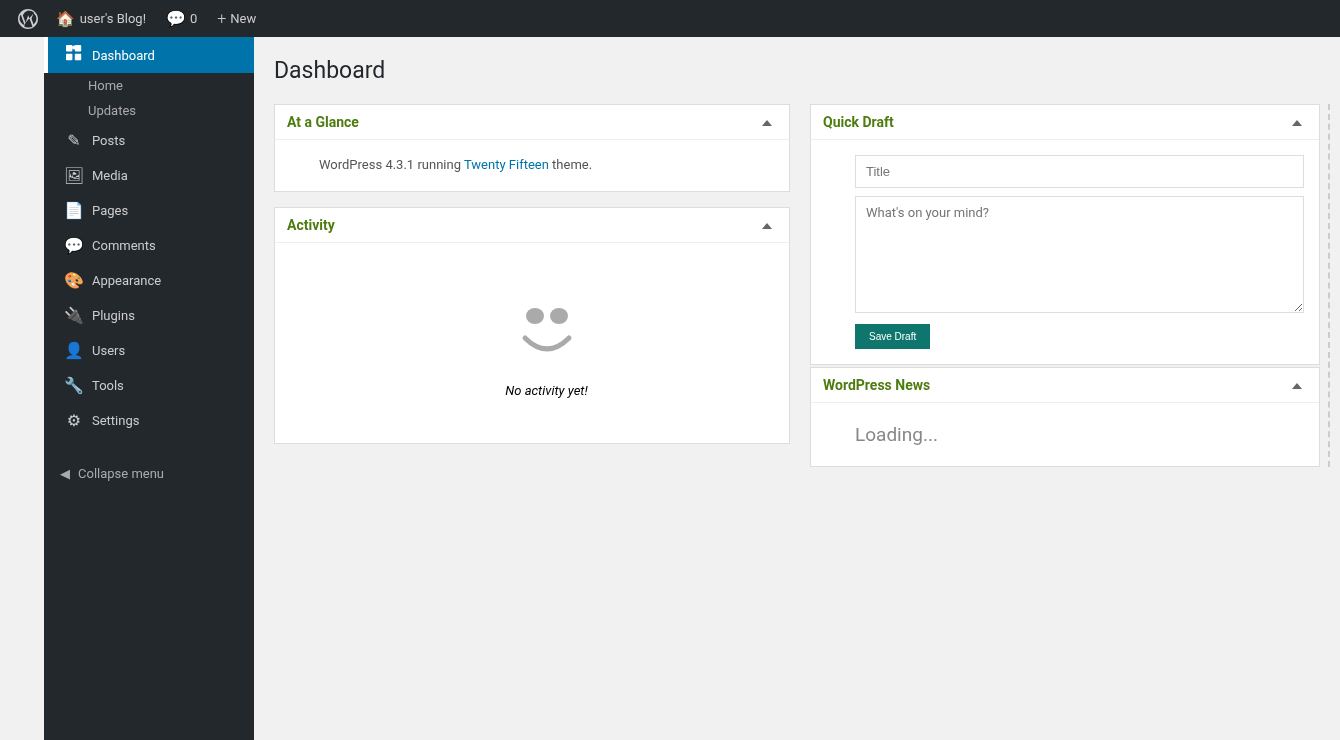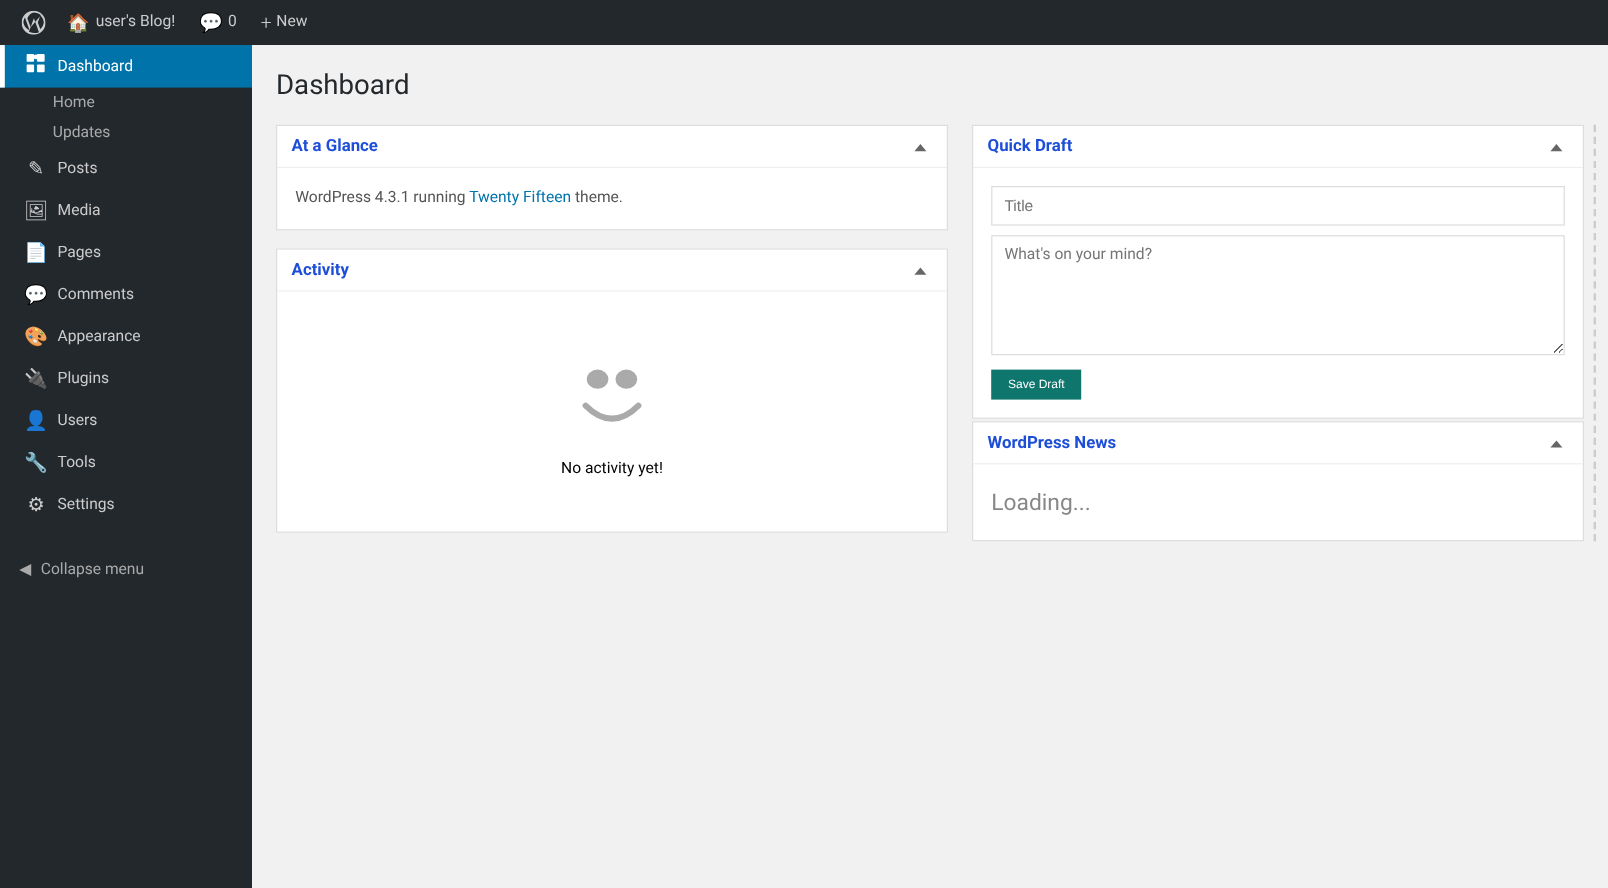--- a/index.html
+++ b/index.html
@@ -35,20 +35,21 @@
     }
     .bubble-icon { font-size: 16px; }
     .new-item { display: flex; align-items: center; gap: 4px; font-size: 13px; }
     .plus-icon { font-size: 16px; font-weight: 300; }
 
     
     #wpwrap {
       display: flex;
       margin-top: 37px;
       min-height: calc(100vh - 37px);
+      padding-left: 44px;
     }
 
     
     #adminmenu {
       width: 210px;
       background: #23282d;
       flex-shrink: 0;
       padding-top: 0;
     }
     .menu-item {
@@ -112,42 +113,43 @@
     .widget-header {
       display: flex;
       justify-content: space-between;
       align-items: center;
       padding: 8px 12px;
       border-bottom: 1px solid #eee;
     }
     .widget-title {
       font-size: 14px;
       font-weight: 700;
-      color: #1d4ed8;
+      color: #4d7c0f;
     }
     .widget-toggle {
       background: none;
       border: none;
       cursor: pointer;
       color: #555;
       font-size: 12px;
       padding: 2px 5px;
     }
-    .widget-body { padding: 15px; }
+    .widget-body { padding: 15px; margin-left: 29px; }
 
     
     .glance-text { color: #555; font-size: 13px; line-height: 1.6; }
     .glance-link { color: #0073aa; text-decoration: none; }
 
     
     .activity-empty {
       display: flex;
       flex-direction: column;
       align-items: center;
       padding: 30px 15px;
+      font-style: italic;
     }
     .smiley-face {
       width: 80px;
       height: 80px;
       margin-bottom: 15px;
     }
 
     
     .quick-draft-input {
       width: 100%;
@@ -159,21 +161,21 @@
       margin-bottom: 8px;
     }
     .quick-draft-textarea {
       width: 100%;
       border: 1px solid #ddd;
       padding: 8px 10px;
       font-size: 13px;
       color: #555;
       outline: none;
       resize: vertical;
-      height: 100px;
+      height: 117px;
       font-family: inherit;
     }
     .save-draft-btn {
       background: #0f766e;
       color: #fff;
       border: none;
       padding: 7px 14px;
       font-size: 10px;
       cursor: pointer;
       margin-top: 8px;

